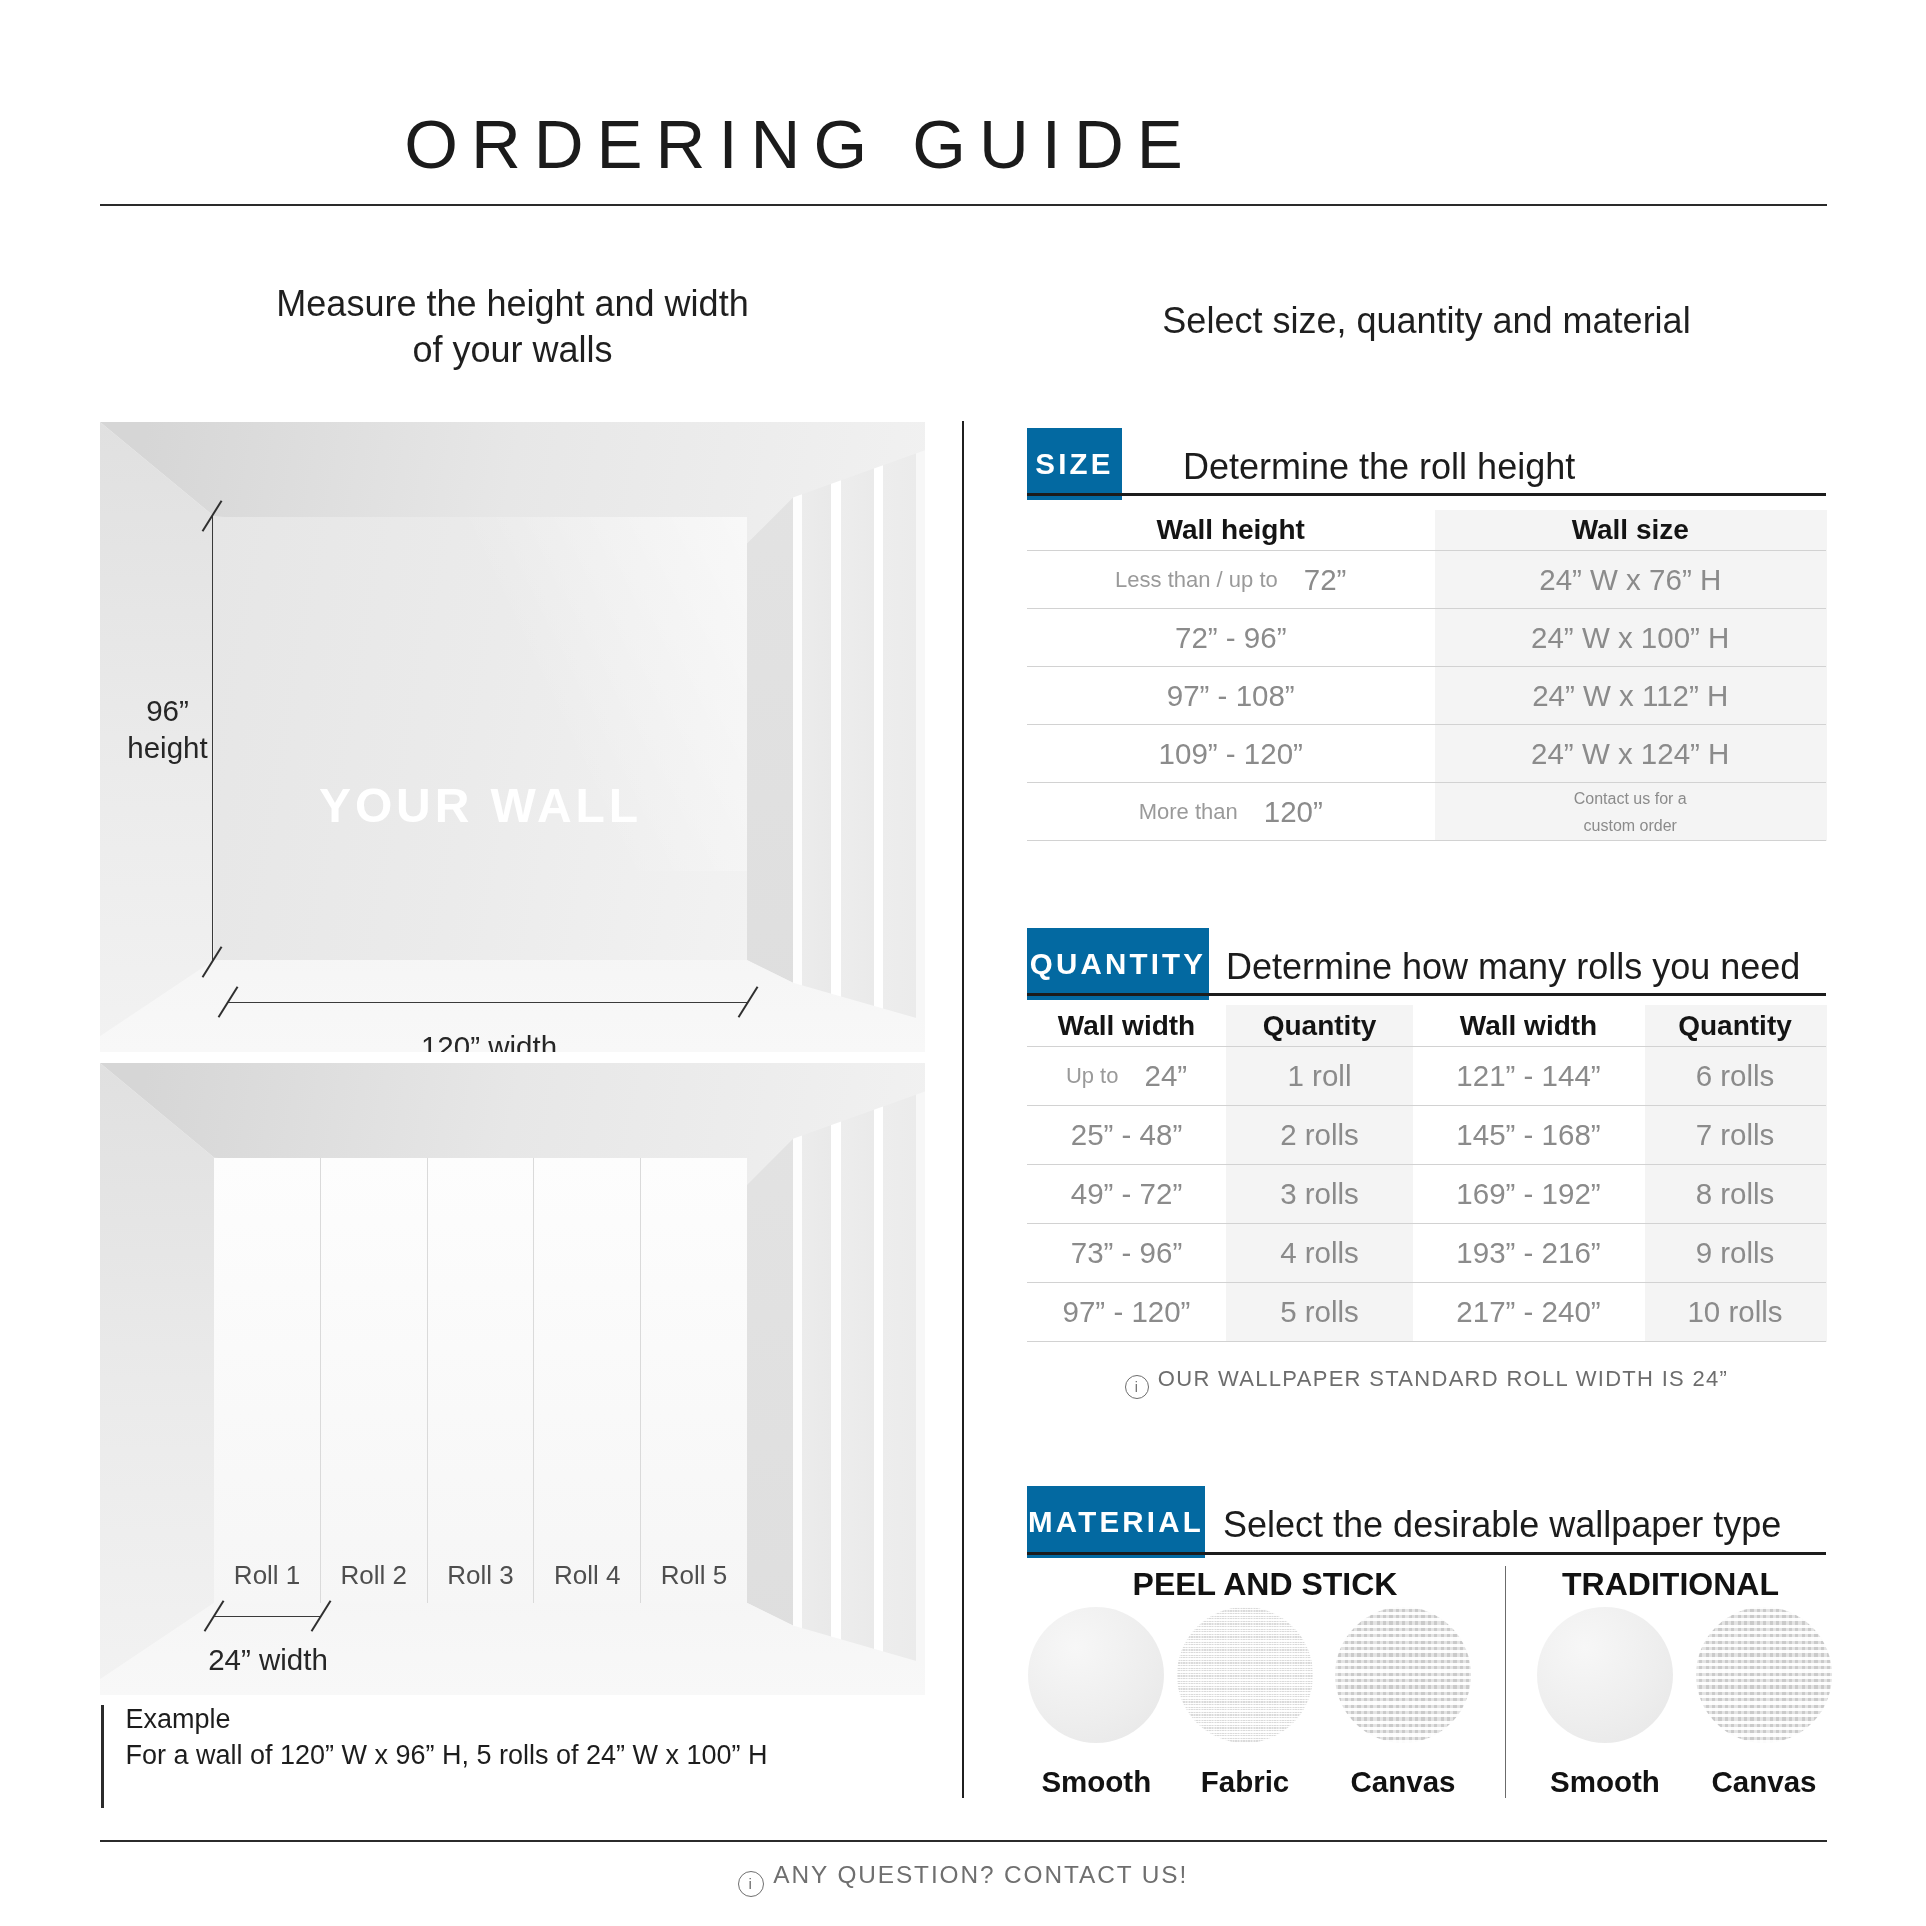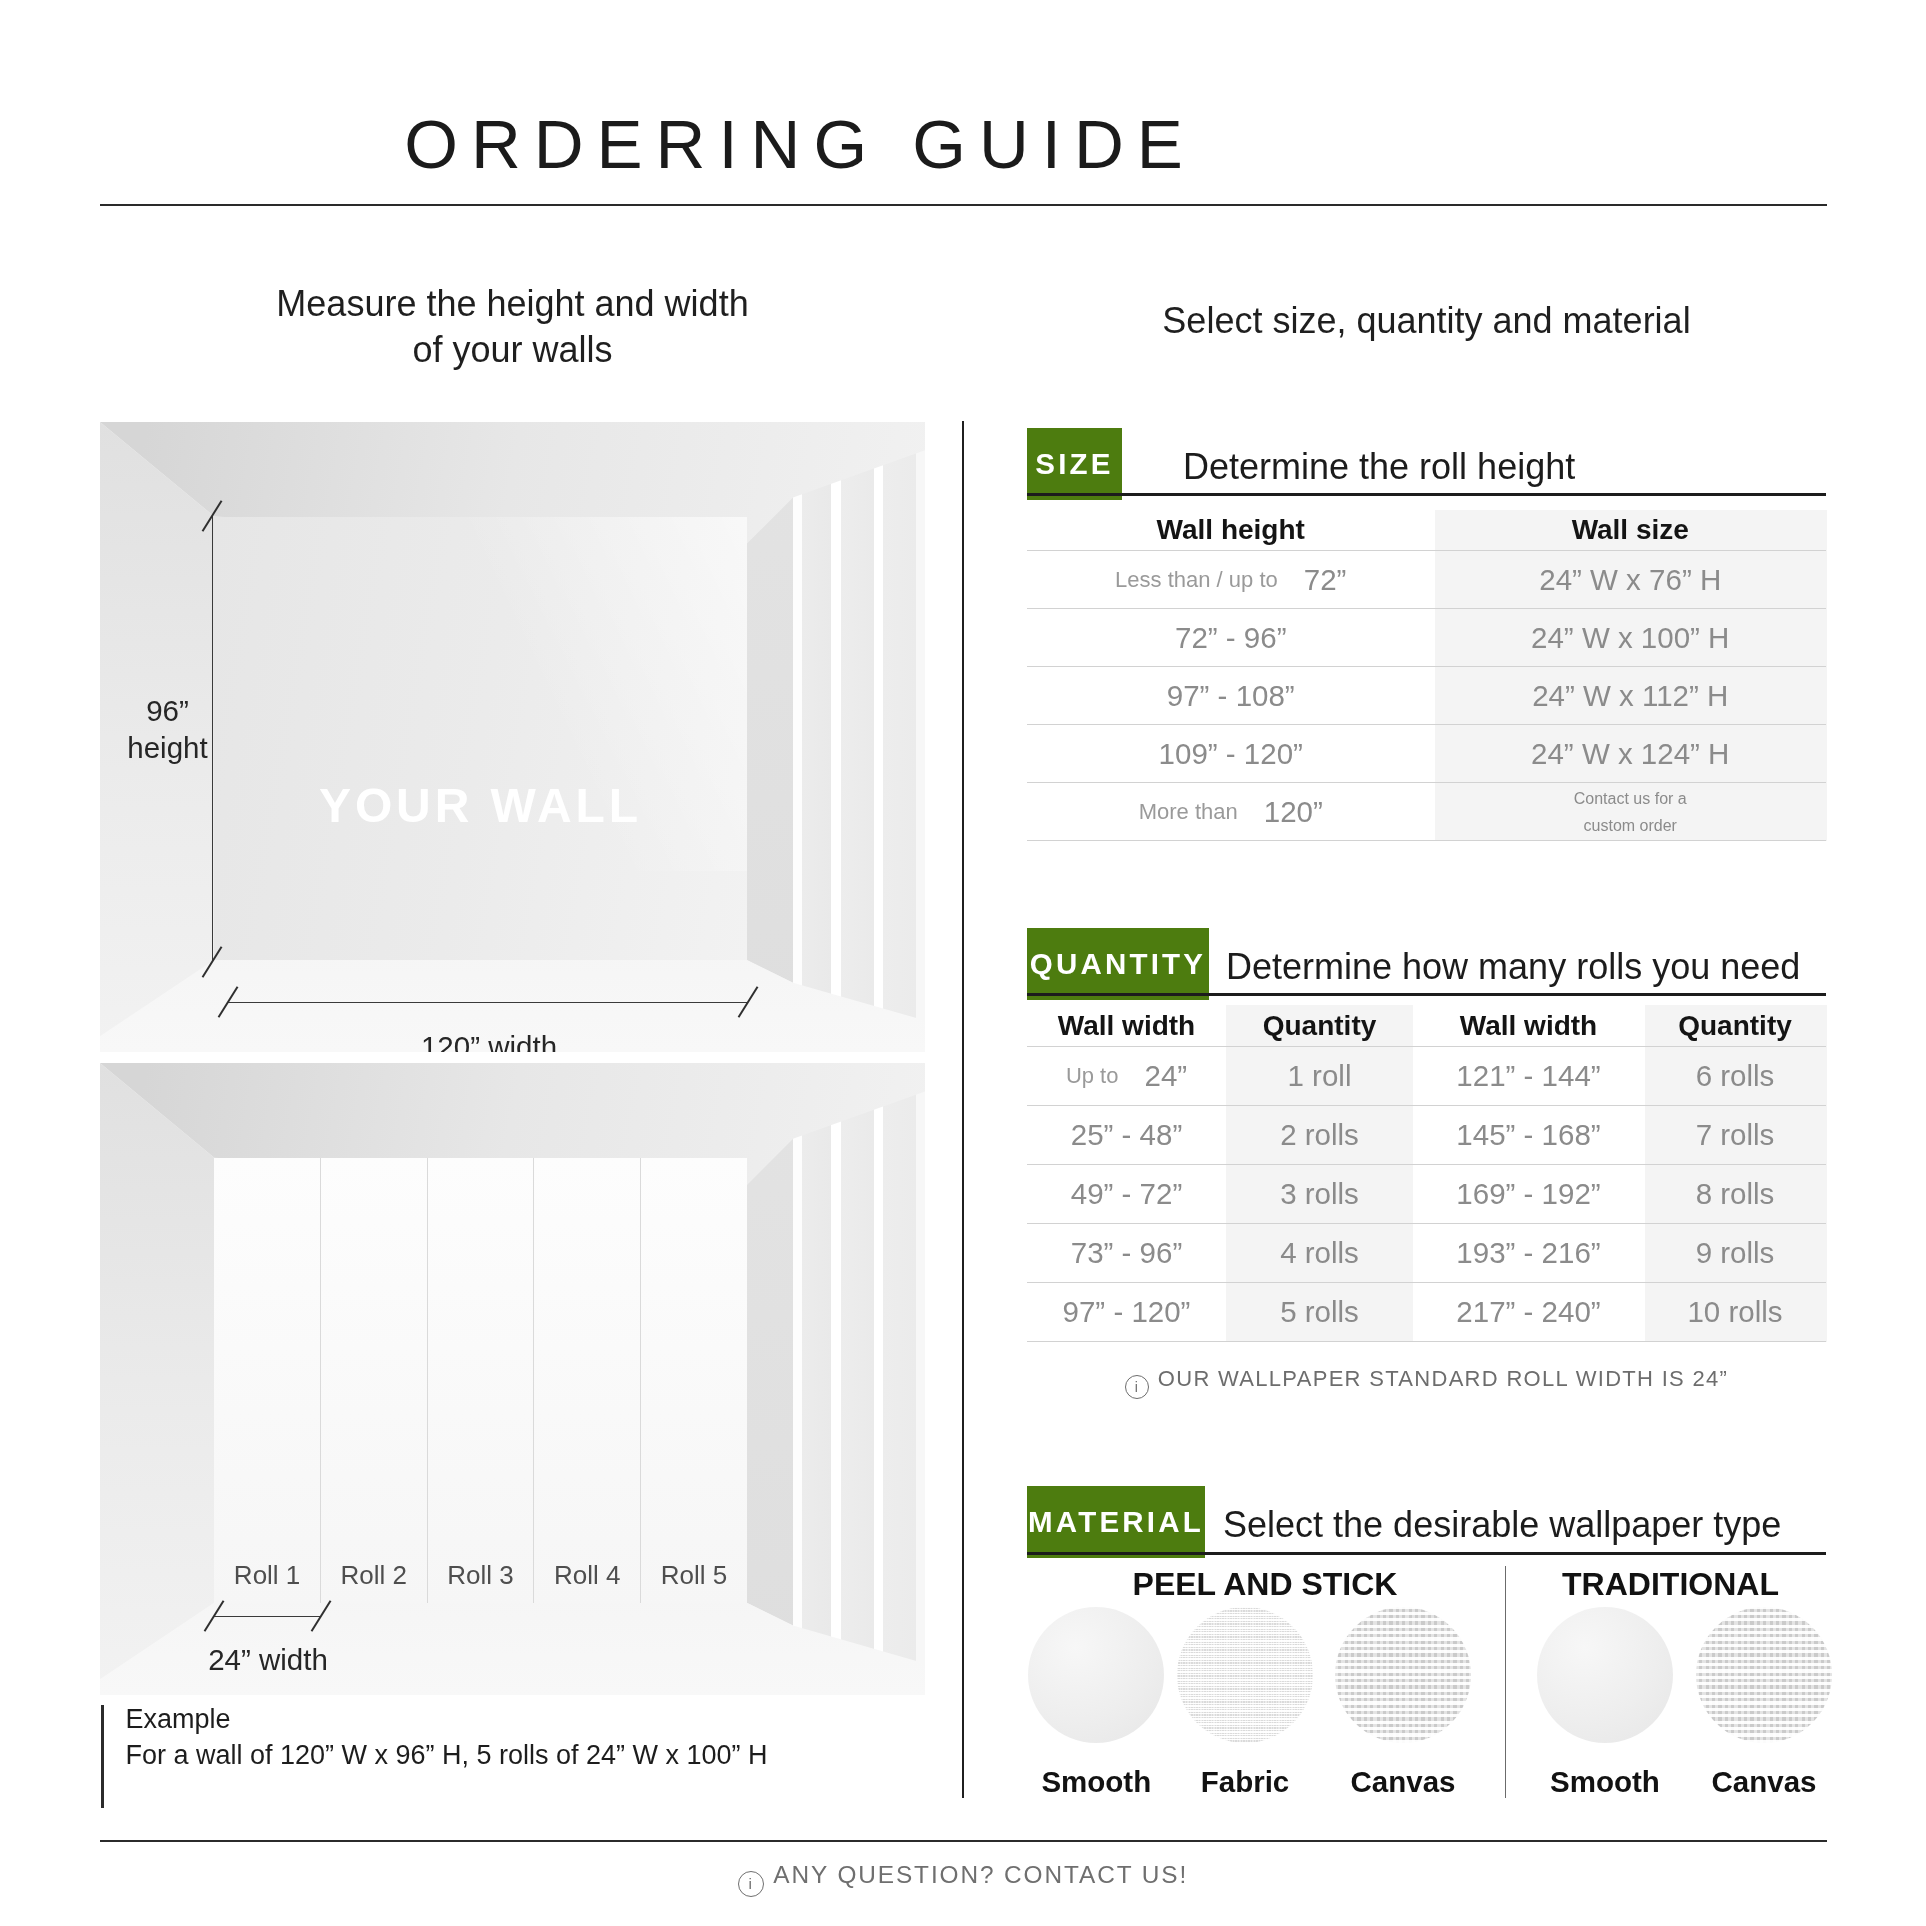--- a/index.html
+++ b/index.html
@@ -53,21 +53,21 @@
   .dim-hline{height:1.3px;background:#3a3a3a;}
   .tick{position:absolute;width:36px;height:1.9px;background:#2f2f2f;transform:rotate(-58deg);}
   .dim-label{position:absolute;text-align:center;font-size:29.5px;line-height:37px;color:#262626;}
 
   
   .example{position:absolute;left:101px;top:1701px;width:822px;height:112px;}
   .example .bar{position:absolute;left:0;top:3.9px;width:2.6px;height:103px;background:#2b2b2b;}
   .example .txt{position:absolute;left:24.4px;top:0;font-size:27px;line-height:36px;color:#1d1d1d;}
 
   
-  .sec-label{position:absolute;background:#4d7c0f;color:#ffffff;display:flex;align-items:center;
+  .sec-label{position:absolute;background:#0369a1;color:#ffffff;display:flex;align-items:center;
     justify-content:center;font-size:29.5px;letter-spacing:3.2px;font-weight:bold;height:72px;}
   .sec-title{position:absolute;font-size:36px;color:#1c1c1c;white-space:nowrap;}
   .sec-rule{position:absolute;left:1027px;width:799px;height:2.6px;background:#1c1c1c;}
 
   .tbl{position:absolute;left:1027px;width:799px;}
   .band{position:absolute;top:0;bottom:0;background:#f4f4f4;}
   .trow{position:relative;display:flex;align-items:center;}
   .trow.sep{border-top:1.3px solid #d2d2d2;}
   .tbl-bottom{border-bottom:1.3px solid #d2d2d2;}
   .thead{height:40px;}

